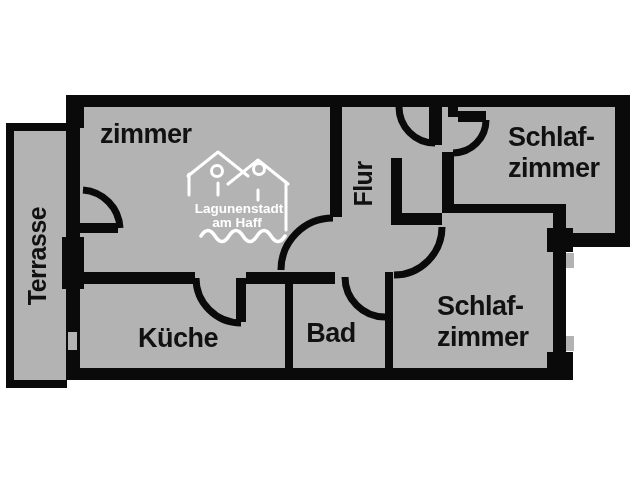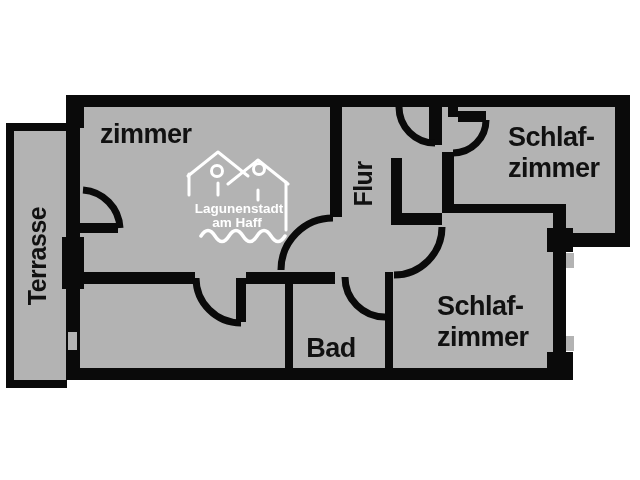--- a/index.html
+++ b/index.html
@@ -102,17 +102,18 @@
   <div class="room-label" style="left:508px;top:122px;">
     <div>Schlaf-</div>
     <div>zimmer</div>
   </div>
 
   <div class="room-label" style="left:437px;top:291px;">
     <div>Schlaf-</div>
     <div>zimmer</div>
   </div>
 
-  <div class="room-label centered" style="left:331px;top:348px;">Bad</div>
+  <div class="room-label centered" style="left:178px;top:338px;">Küche</div>
+  <div class="room-label centered" style="left:331px;top:333px;">Bad</div>
   <div class="room-label vertical" style="left:363px;top:184px;">Flur</div>
   <div class="room-label vertical" style="left:37px;top:256px;">Terrasse</div>
 
 </div>
 
 </body></html>

